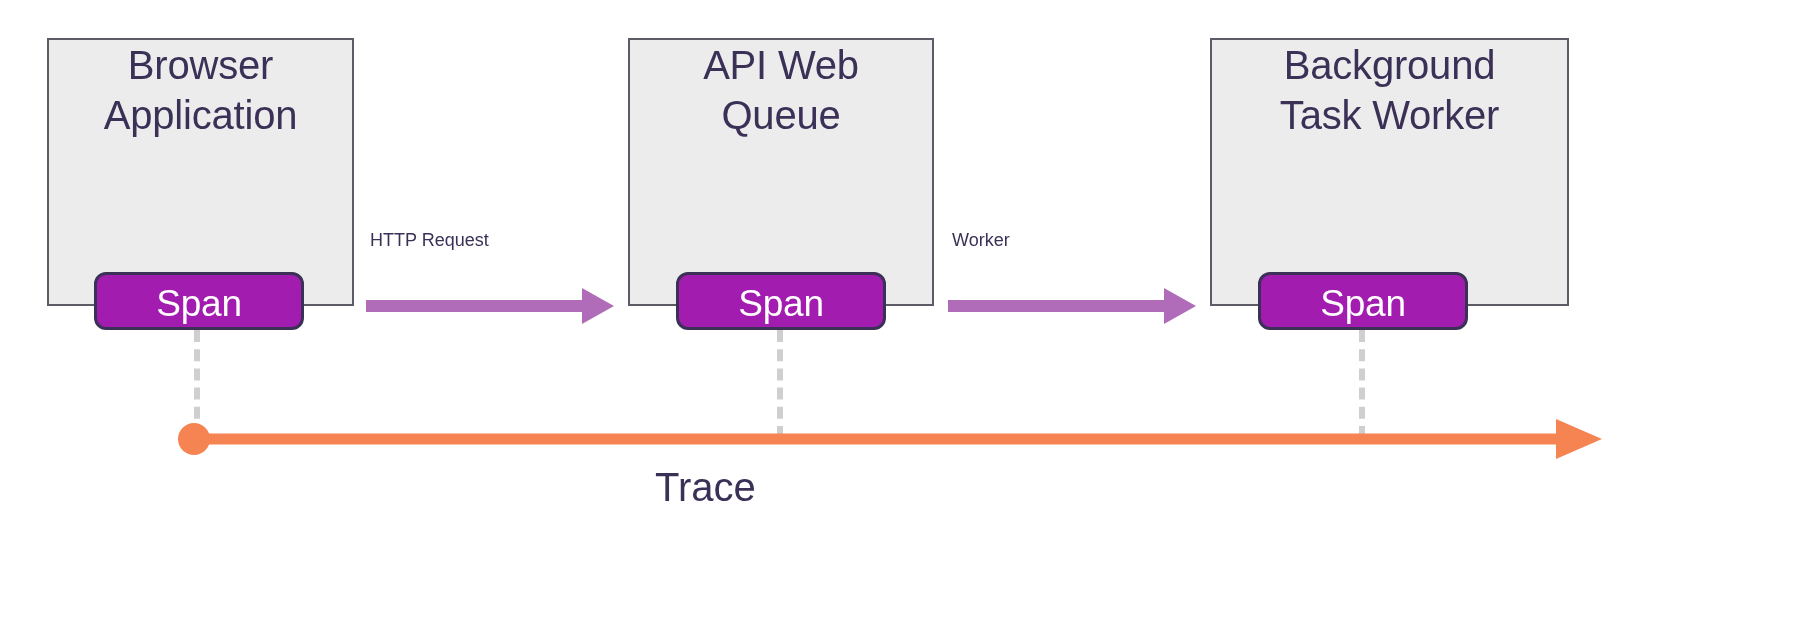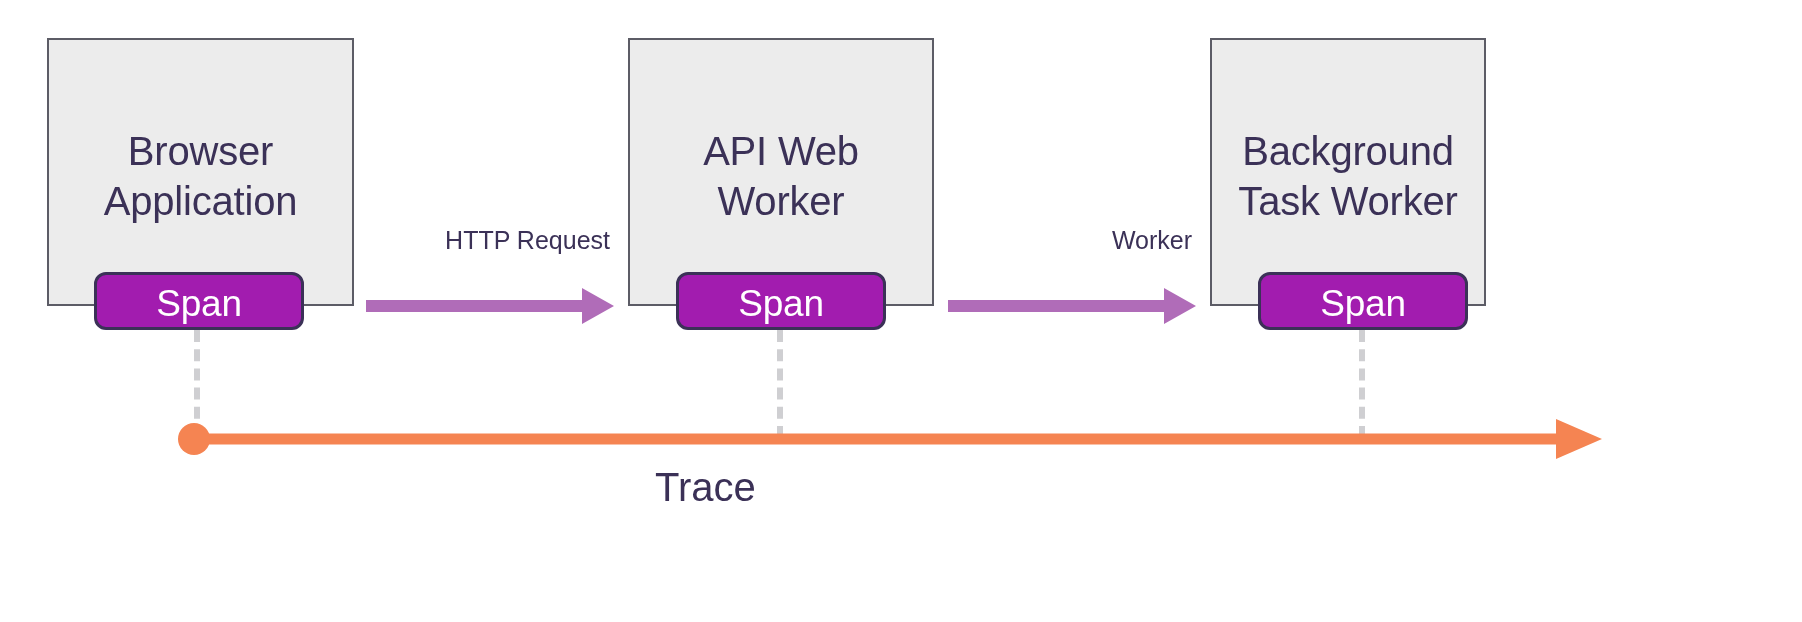--- a/index.html
+++ b/index.html
@@ -22,21 +22,20 @@
   .service-box {
     position: absolute;
     box-sizing: border-box;
     background: #ececec;
     border: 2px solid #5c5c66;
     display: flex;
     align-items: flex-start;
     justify-content: center;
   }
   .service-title {
-    margin-top: 86px;
     width: 100%;
     text-align: center;
     color: #3b3157;
     font-size: 40px;
     line-height: 50px;
     font-family: "Liberation Sans", sans-serif;
     white-space: pre-line;
     letter-spacing: -0.2px;
   }
 
@@ -55,23 +54,23 @@
     letter-spacing: -0.2px;
   }
 
   
   .flow-arrow {
     position: absolute;
   }
   .flow-label {
     position: absolute;
     color: #3b3157;
-    font-size: 25px;
+    font-size: 18px;
     line-height: 30px;
-    text-align: right;
+    text-align: left;
     font-family: "Liberation Sans", sans-serif;
     white-space: nowrap;
   }
 
   
   .dashed-connector {
     position: absolute;
     width: 0;
     border-left: 6px dashed #cfcfd2;
   }
@@ -94,24 +93,24 @@
 
 <div id="canvas">
 
   <div class="service-box" style="left:47px; top:38px; width:307px; height:268px;">
     <div class="service-title">Browser
 Application</div>
   </div>
 
   <div class="service-box" style="left:628px; top:38px; width:306px; height:268px;">
     <div class="service-title">API Web
-Worker</div>
+Queue</div>
   </div>
 
-  <div class="service-box" style="left:1210px; top:38px; width:276px; height:268px;">
+  <div class="service-box" style="left:1210px; top:38px; width:359px; height:268px;">
     <div class="service-title">Background
 Task Worker</div>
   </div>
 
   <div class="dashed-connector" style="left:194px; top:330px; height:108px;"></div>
   <div class="dashed-connector" style="left:777px; top:330px; height:108px;"></div>
   <div class="dashed-connector" style="left:1359px; top:330px; height:108px;"></div>
 
   <div class="flow-label" style="left:370px; top:225px; width:240px;">HTTP Request</div>
   <svg class="flow-arrow" style="left:366px; top:286px;" width="250" height="40" viewBox="0 0 250 40">

